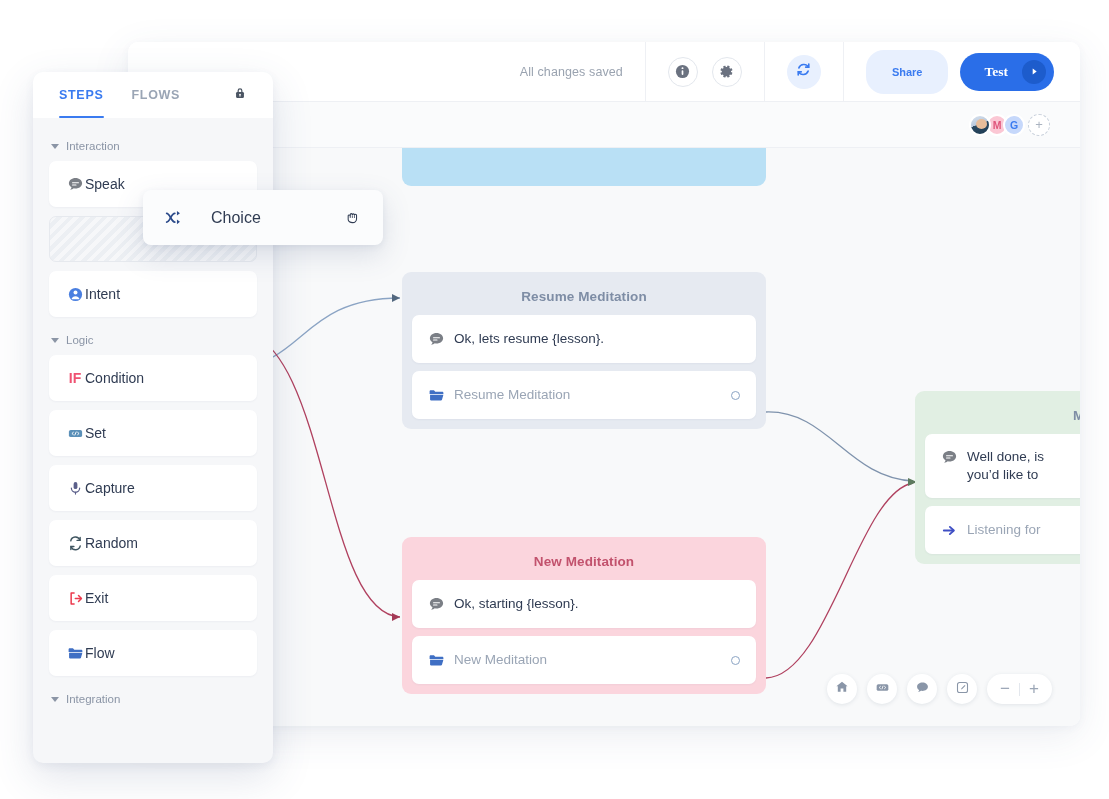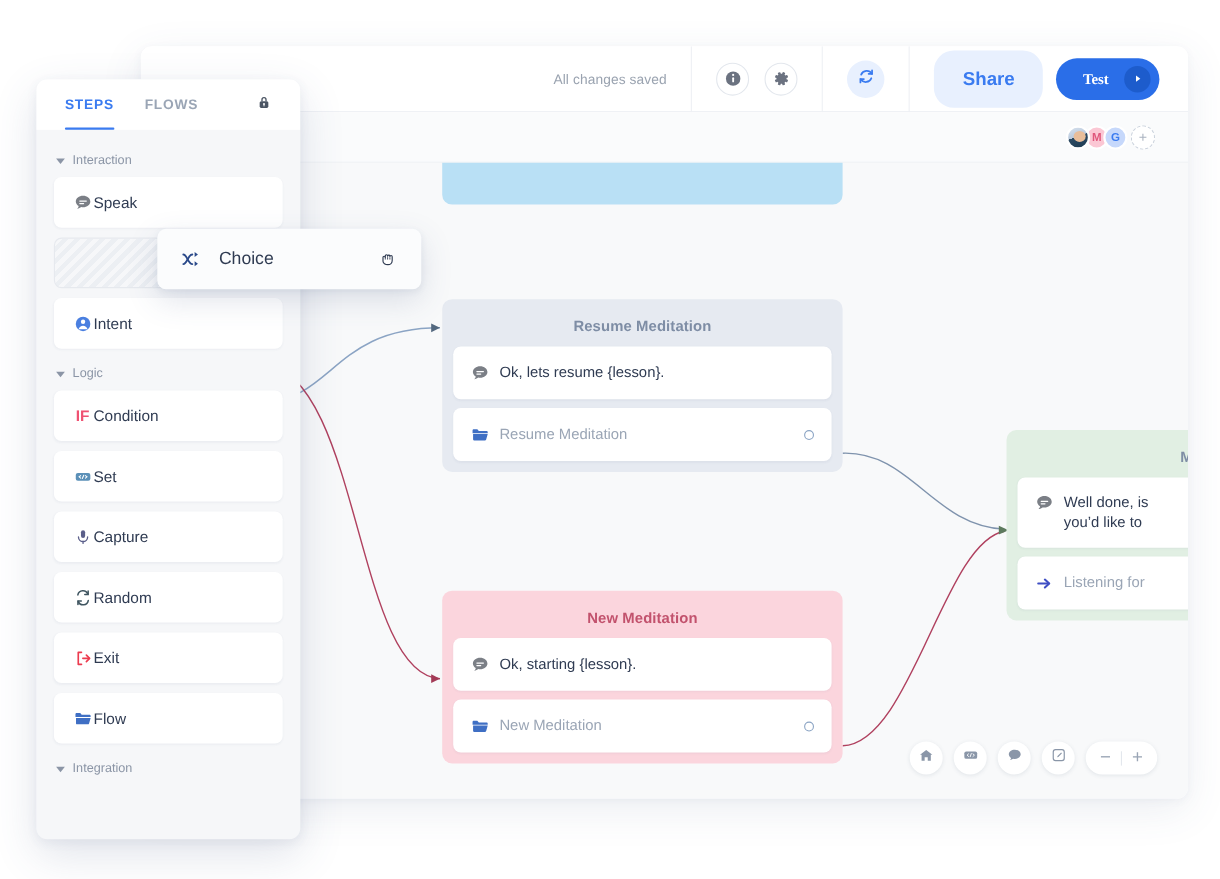--- a/index.html
+++ b/index.html
@@ -43,21 +43,21 @@
     cursor: pointer;
   }
   .circ-btn svg { display:block; }
   .refresh-btn {
     width: 34px; height: 34px; border-radius: 50%;
     background: #e8f0fe; border: none;
     display: flex; align-items: center; justify-content: center; cursor: pointer;
   }
   .share-btn {
     background: #e8f0fe; color: #3a7bf0;
-    font-size: 17px; font-weight: 600;
+    font-size: 11px; font-weight: 600;
     border: none; border-radius: 18px;
     padding: 16px 26px; cursor: pointer;
     font-family: "Liberation Sans", sans-serif;
   }
   .test-btn {
     background: #2a6ee8; color: #fff;
     font-size: 13.5px; font-weight: 600;
     border: none; border-radius: 19px;
     padding: 0 8px 0 24px; height: 38px;
     display: flex; align-items: center; gap: 14px; cursor: pointer;
@@ -198,25 +198,25 @@
   }
   .step-ghost {
     background: repeating-linear-gradient(-45deg,#eceff3 0 4px,#f6f7f9 4px 8px);
     border: 1px solid #e6e9ee; border-radius: 7px; height: 46px; margin-bottom: 9px;
   }
   .step-ico { width: 20px; flex: 0 0 20px; display: flex;
               align-items: center; justify-content: center; }
 
   
   .drag-card {
-    position: absolute; left: 143px; top: 208px;
+    position: absolute; left: 143px; top: 190px;
     width: 240px; height: 55px;
     background: #fbfcfd; border-radius: 8px;
     box-shadow: 0 10px 28px rgba(70,90,130,0.17), 0 2px 6px rgba(70,90,130,0.08);
-    display: flex; align-items: center; padding: 0 20px; gap: 16px;
+    display: flex; align-items: center; padding: 0 20px; gap: 28px;
     font-size: 16px; color: #2f3b52; cursor: grabbing;
   }
   .drag-cursor { margin-left: auto; display: flex; align-items: center; }
 </style>
 </head>
 <body>
 
 <div id="stage">
 
   <div class="app-window">

